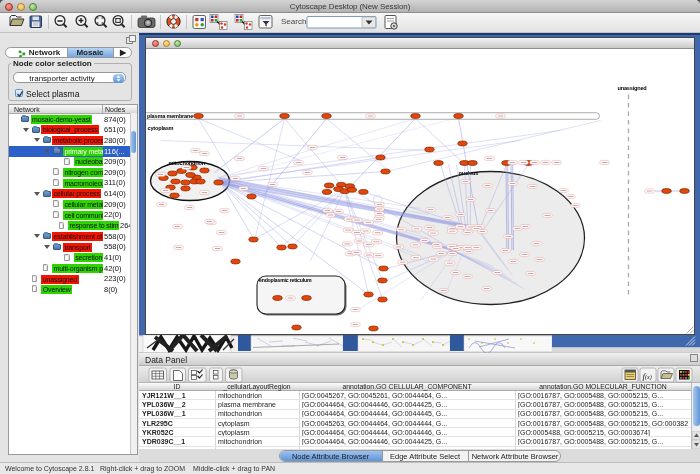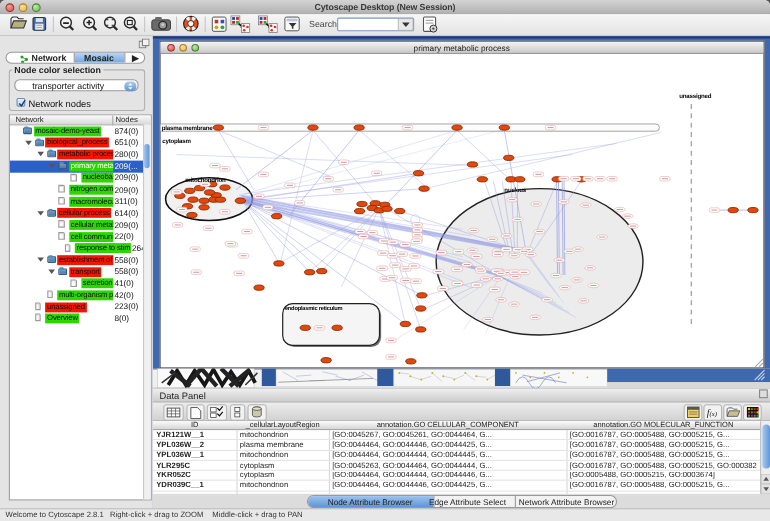--- a/index.html
+++ b/index.html
@@ -1,18 +1,18 @@
 <!DOCTYPE html>
 <html><head><meta charset="utf-8"><style>
 * {margin:0;padding:0;box-sizing:border-box;}
 html,body {width:700px;height:474px;overflow:hidden;font-family:"Liberation Sans",sans-serif;background:#555;}
 .abs {position:absolute;}
 #app {position:absolute;left:0;top:0;width:700px;height:474px;background:#e6e6e6;border-radius:5px 5px 0 0;overflow:hidden;}
 #titlebar {left:0;top:0;width:700px;height:13px;background:linear-gradient(#d4d4d4,#b2b2b2);border-bottom:1px solid #8e8e8e;border-radius:5px 5px 0 0;}
-#titlebar .t {position:absolute;left:0;right:0;top:1.5px;text-align:center;font-size:8px;font-weight:bold;letter-spacing:-0.1px;color:#383838;}
+#titlebar .t {position:absolute;left:0;right:0;top:1.5px;text-align:center;font-size:8px;font-weight:normal;letter-spacing:-0.1px;color:#383838;}
 .tl {position:absolute;top:2.5px;width:8px;height:8px;border-radius:50%;}
 #toolbar {left:0;top:13px;width:700px;height:20px;background:linear-gradient(#f6f6f6,#e3e3e3);border-bottom:1px solid #c2c2c2;}
 
 #cp {left:0;top:33px;width:139px;height:429px;background:#e4e4e4;}
 #cptitle {left:0;top:0;width:139px;height:13px;background:linear-gradient(#f2f2f2,#cfcfcf);border-bottom:1px solid #aaa;}
 #cptitle span {position:absolute;left:6px;top:1.5px;font-size:8.5px;color:#222;}
 
 #tabs {left:4.5px;top:13.5px;width:127px;height:11px;background:#fff;border:1px solid #999;border-radius:6px;overflow:hidden;}
 #tabs .seg {position:absolute;top:0;height:100%;font-size:8px;font-weight:bold;color:#222;text-align:center;line-height:10px;}
 #tabmosaic {left:61px;width:47px;background:linear-gradient(#b8d4f4,#74a8e0);border-left:1px solid #999;border-right:1px solid #999;}
@@ -57,21 +57,21 @@
 .c0 {left:3px;width:73px;}
 .c1 {left:79px;width:81px;}
 .c2 {left:163px;width:212px;}
 .c3 {left:379px;width:170px;}
 .dcol {position:absolute;top:0;width:1px;height:66px;background:#d8d8d8;}
 #dscroll {position:absolute;left:552px;top:0;width:9px;height:66px;background:#eee;border-left:1px solid #bbb;}
 #dthumb {position:absolute;left:1px;top:3px;width:6.5px;height:40px;background:linear-gradient(90deg,#a8c8f0,#5f96d8);border-radius:3.5px;}
 #dptabs {left:0;top:96.5px;width:561px;height:13.5px;background:#dcdcdc;}
 #pill {position:absolute;left:139.5px;top:1.5px;width:282px;height:11.5px;background:#f2f2f2;border:1px solid #999;border-radius:6px;overflow:hidden;}
 #pill span {position:absolute;top:0;height:100%;font-size:7.5px;color:#222;text-align:center;line-height:11px;}
-#pillsel {left:0;width:115px;background:linear-gradient(#9cc2ee,#5e95d8);font-weight:normal;color:#0a2a50;border-right:1px solid #999;}
+#pillsel {left:0;width:103px;background:linear-gradient(#9cc2ee,#5e95d8);font-weight:normal;color:#0a2a50;border-right:1px solid #999;}
 
 #status {left:0;top:462px;width:700px;height:12px;background:#e8e8e8;border-top:1px solid #bdbdbd;}
 #status span {position:absolute;top:1.5px;font-size:7px;color:#333;}
 .rl {font-size:5.6px;font-weight:bold;fill:#000;letter-spacing:-0.2px;}
 </style></head>
 <body>
 <div id="app">
   <div id="titlebar" class="abs">
     <div class="tl" style="left:5px;background:radial-gradient(circle at 35% 30%,#f5a09a,#dc4a3d);border:0.5px solid #a03028"></div>
     <div class="tl" style="left:17px;background:radial-gradient(circle at 35% 30%,#fadc9a,#eeb345);border:0.5px solid #b08020"></div>
@@ -204,21 +204,21 @@
             <path d="M6.5 1 l2.4 2.6 h-4.8 z" fill="#fff"></path>
             <path d="M6.5 8 l2.4-2.6 h-4.8 z" fill="#fff"></path>
           </svg>
         </div>
     </div>
     <div id="checkbox" class="abs">
         <svg style="display:block" width="8" height="8" viewBox="0 0 8 8">
           <path d="M1.5 4 l2 2.2 L6.8 1" fill="none" stroke="#204060" stroke-width="1.3"></path>
         </svg>
       </div>
-    <div id="checklab" class="abs">Network nodes</div>
+    <div id="checklab" class="abs">Select plasma</div>
     <div id="treebox" class="abs">
       <div id="treehdr" class="abs">
           <span style="left:5px">Network</span>
           <span style="left:96px">Nodes</span>
           <span class="abs" style="left:93px;top:0;width:1px;height:8.5px;background:#aaa"></span>
         </div>
       <div class="abs" style="left:0;top:8.5px;width:122px;height:341px;overflow:hidden;position:absolute">
       <div class="trow" style="top:0.5px;height:10.7px;">
             <span class="tfold" style="left:12.0px"></span>
             <span class="tlab" style="left:21.5px;max-width:72px;background:#2fd500;color:#111">mosaic-demo-yeast</span>
@@ -233,21 +233,21 @@
 <div class="trow" style="top:21.8px;height:10.7px;">
             <span class="tarr" style="left:24.6px"></span>
             <span class="tfold" style="left:33.6px"></span>
             <span class="tlab" style="left:43.1px;max-width:51px;background:#f41500;color:#111">metabolic process</span>
             <span class="tnum">280(0)</span>
           </div>
 <div class="trow selrow" style="top:32.5px;height:10.7px;">
             <span class="tarr" style="left:35.4px"></span>
             <span class="tfold" style="left:44.4px"></span>
             <span class="tlab" style="left:53.9px;max-width:40px;background:#2fd500;color:#fff">primary metabo</span>
-            <span class="tnum selnum">209(...</span>
+            <span class="tnum selnum">116(...</span>
           </div>
 <div class="trow" style="top:43.1px;height:10.7px;">
             <span class="tfile" style="left:55.2px"></span>
             <span class="tlab" style="left:64.7px;max-width:29px;background:#2fd500;color:#111">nucleobase-</span>
             <span class="tnum">209(0)</span>
           </div>
 <div class="trow" style="top:53.8px;height:10.7px;">
             <span class="tfile" style="left:44.4px"></span>
             <span class="tlab" style="left:53.9px;max-width:40px;background:#2fd500;color:#111">nitrogen compo</span>
             <span class="tnum">209(0)</span>
@@ -316,21 +316,20 @@
         <div id="treethumb" class="abs"></div>
       </div>
   </div>
   <div id="desk" class="abs">
     <div class="darktop abs"></div>
     <div id="iwin" class="abs">
       <div id="iwintitle" class="abs">
         <div class="tl" style="left:6px;top:2px;width:7px;height:7px;background:radial-gradient(circle at 35% 30%,#f5a09a,#dc4a3d);border:0.5px solid #a03028"></div>
         <div class="tl" style="left:17px;top:2px;width:7px;height:7px;background:radial-gradient(circle at 35% 30%,#fadc9a,#eeb345);border:0.5px solid #b08020"></div>
         <div class="tl" style="left:28px;top:2px;width:7px;height:7px;background:radial-gradient(circle at 35% 30%,#c0eab0,#68ba4e);border:0.5px solid #508030"></div>
-        <div class="t">primary metabolic process</div>
       </div>
     </div>
     <div id="dp" class="abs">
       <div id="dptitle" class="abs">
           <span>Data Panel</span>
         </div>
       <div class="abs" style="left:551px;top:2px;width:8px;height:8px;border:1px solid #888;background:#ddd"></div>
       <div id="dptool" class="abs"></div>
       <div id="dtable" class="abs">
         <div class="dcol" style="left:76px"></div>

